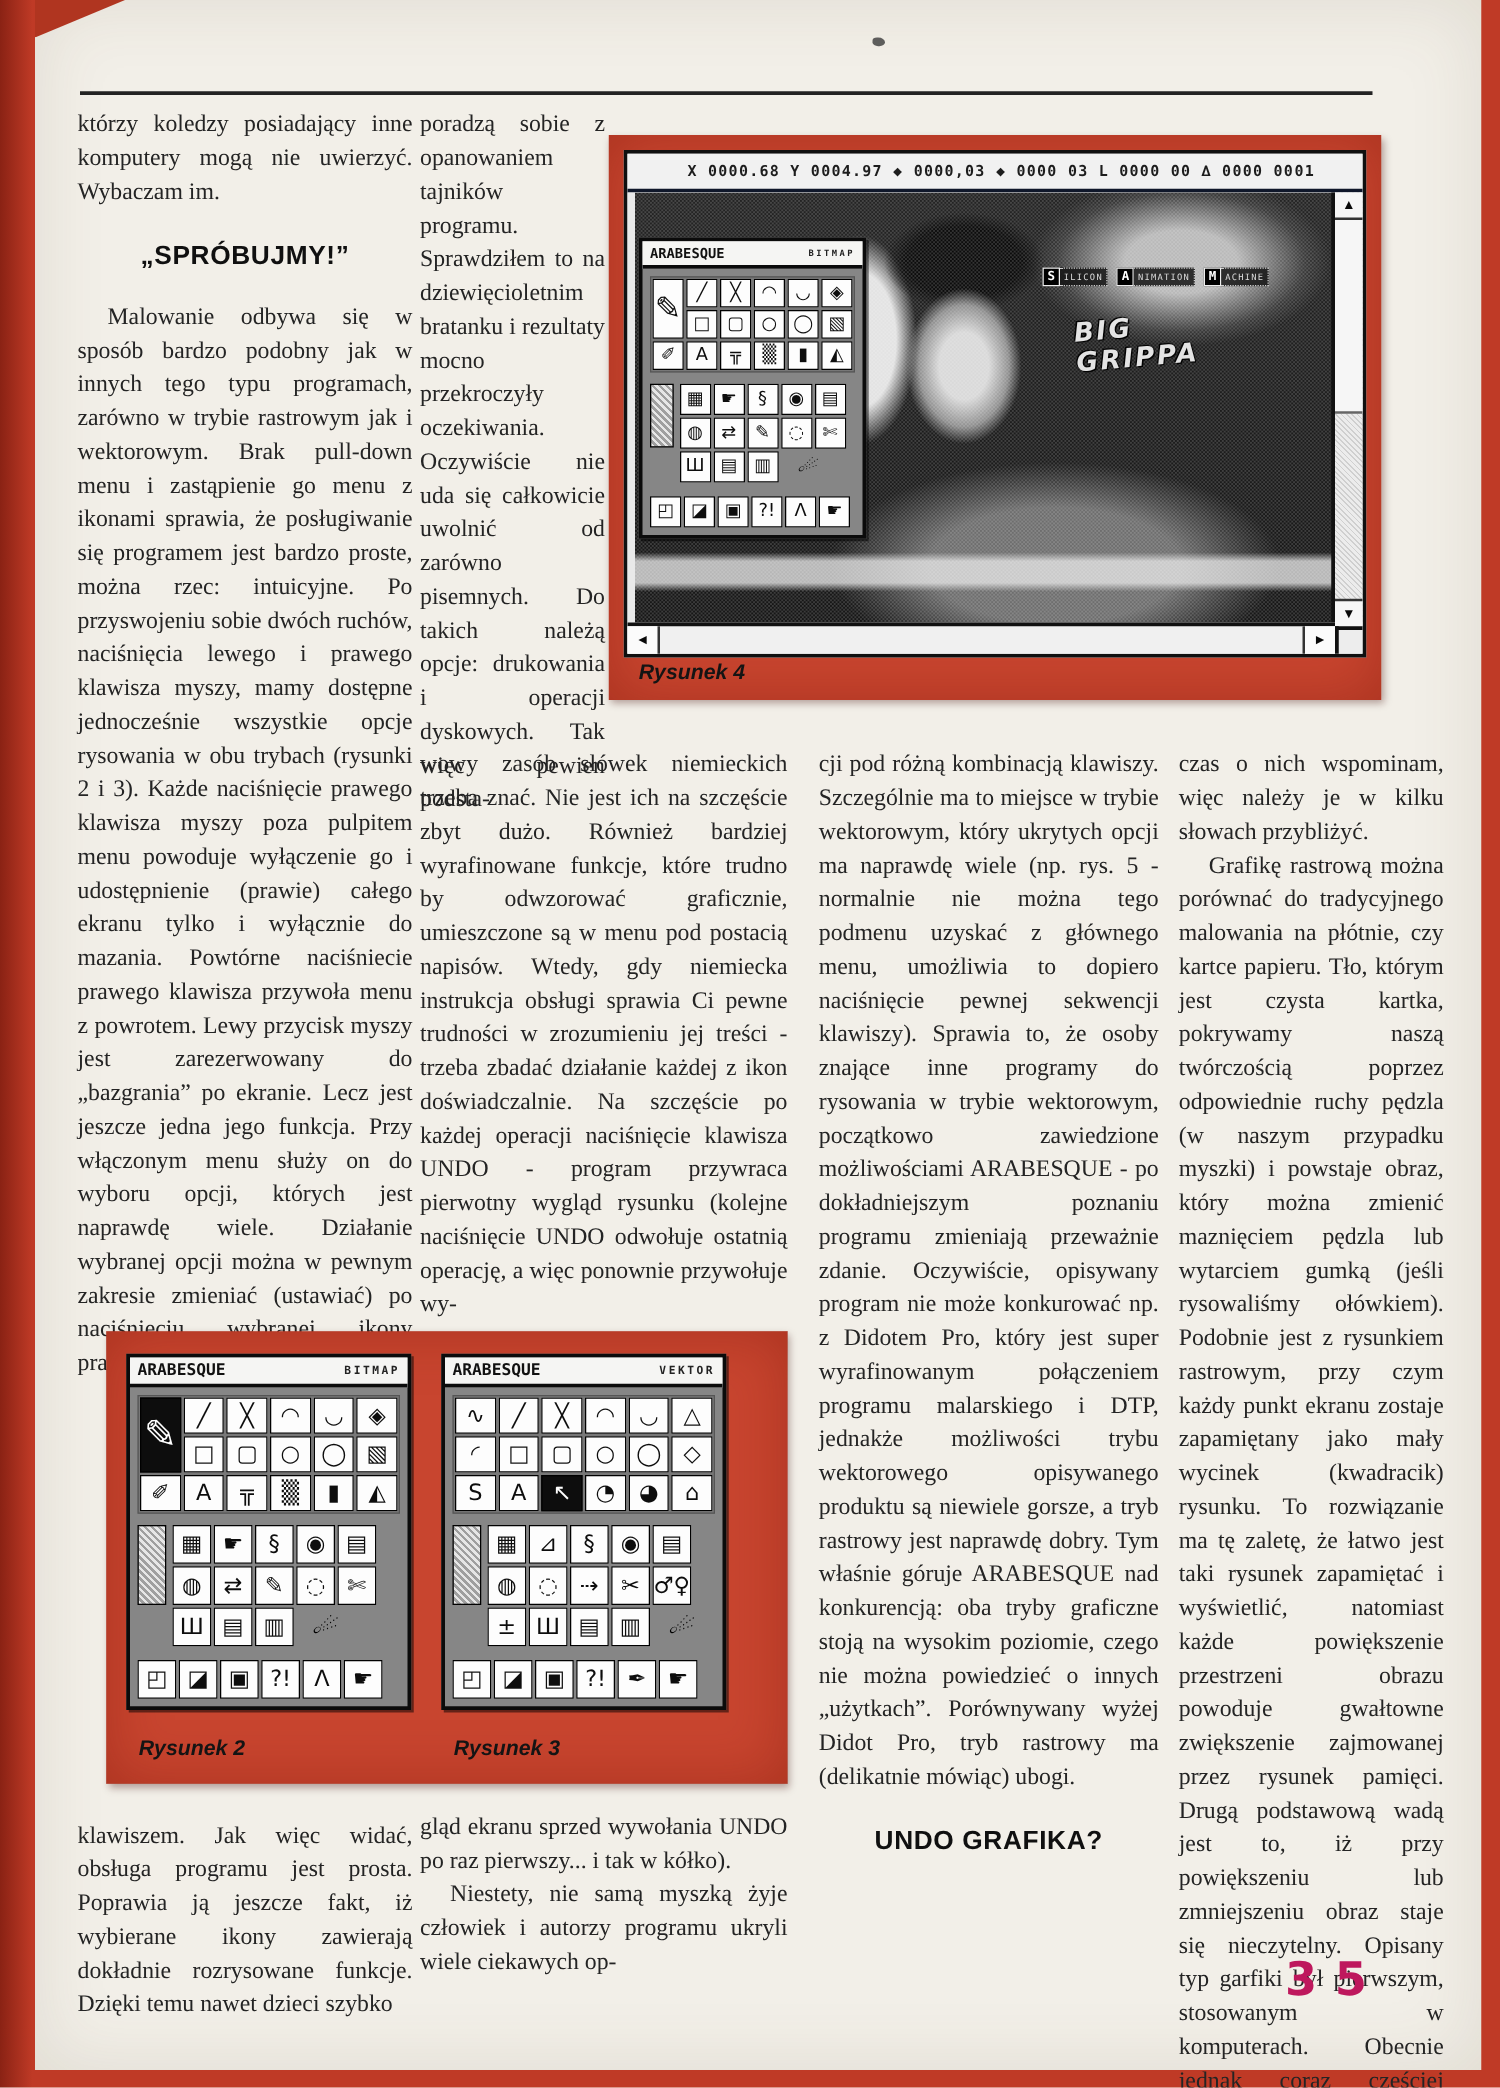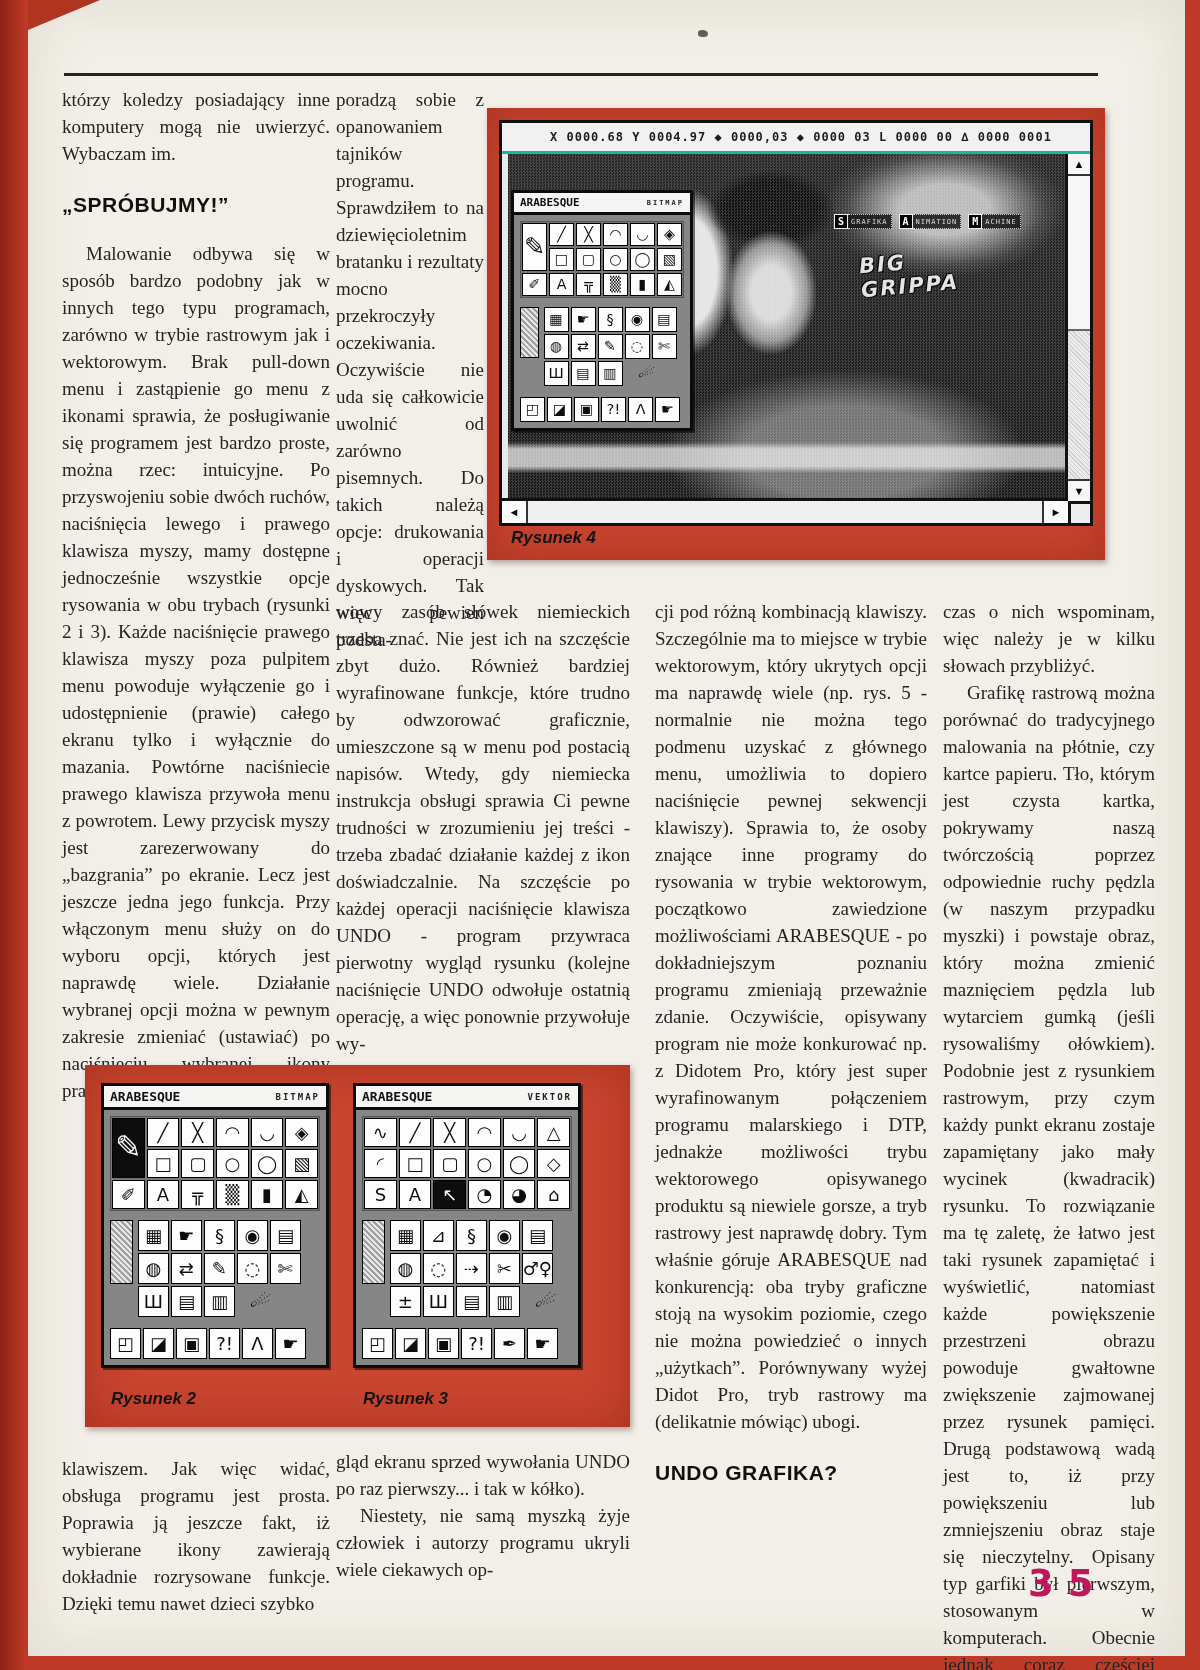--- a/index.html
+++ b/index.html
@@ -16,21 +16,21 @@
   .corner-wedge{position:absolute;left:28px;top:0;width:72px;height:30px;
     background:#b03520;clip-path:polygon(0 0,100% 0,0 100%);}
   .top-rule{position:absolute;left:64px;top:73px;width:1034px;height:3px;background:#232323;}
   .print-mark{position:absolute;left:698px;top:30px;width:10px;height:7px;background:#3a3a3a;border-radius:40% 60% 50% 50%;opacity:.8;}
 
   
   .body-text{font:19px/27px "Liberation Serif",serif;text-align:justify;color:#242424;}
   .body-text p{margin:0;}
   .body-text p.ind{text-indent:24px;}
   .subhead{font-family:"Liberation Sans",sans-serif;font-weight:700;font-size:21px;
-    margin:24px 0 22px;color:#101010;letter-spacing:.5px;}
+    text-align:center;margin:24px 0 22px;color:#101010;letter-spacing:.5px;}
   .col{position:absolute;}
   .col1{left:62px;top:86px;width:268px;}
   .col2n{left:336px;top:86px;width:148px;}
   .col2w{left:336px;top:598px;width:294px;}
   .col3{left:655px;top:598px;width:272px;}
   .col4{left:943px;top:598px;width:212px;}
   .colb1{left:62px;top:1455px;width:268px;}
   .colb2{left:336px;top:1448px;width:294px;}
   .page-number{position:absolute;left:1028px;top:1562px;
     font-family:"DejaVu Sans",sans-serif;font-weight:700;font-size:37px;
@@ -40,21 +40,21 @@
   .red-panel{position:absolute;background:#c8452f;
     box-shadow:inset 0 0 46px rgba(120,20,8,.38), 2px 3px 6px rgba(60,10,5,.35);}
   .panel4{left:487px;top:108px;width:618px;height:452px;}
   .panel23{left:85px;top:1065px;width:545px;height:362px;}
   .fig-label{position:absolute;font:italic 700 17px "Liberation Sans",sans-serif;color:#141414;}
 
   
   .shot{position:absolute;background:#f4f4f4;border:3px solid #101010;}
   .shot4{left:12px;top:12px;width:588px;height:400px;}
   .statusbar{position:absolute;top:0;left:0;right:0;height:28px;background:#f1f1f1;
-    border-bottom:3px solid #14b8a6;display:flex;justify-content:space-between;align-items:center;
+    border-bottom:3px solid #0f172a;display:flex;justify-content:space-between;align-items:center;
     padding:0 38px 0 48px;font:700 12px "DejaVu Sans Mono",monospace;color:#1d1d1d;letter-spacing:1px;}
   .canvas4{position:absolute;top:31px;left:0;right:22px;bottom:22px;background:#e9e9e9;overflow:hidden;}
   .photo{position:absolute;inset:0 0 0 6px;
     background:
       linear-gradient(transparent 83%, rgba(228,228,228,.78) 85%, rgba(228,228,228,.78) 90%, transparent 92%),
       radial-gradient(ellipse 62px 84px at 47% 40%, #d9d9d9 0 32%, #8f8f8f 58%, transparent 74%),
       radial-gradient(ellipse 84px 52px at 47% 16%, #0c0c0c 0 55%, transparent 76%),
       radial-gradient(ellipse 66px 120px at 32% 34%, #e3e3e3 0 45%, transparent 70%),
       radial-gradient(ellipse 150px 84px at 78% 16%, #b9b9b9 0 30%, #3a3a3a 66%, transparent 80%),
       radial-gradient(ellipse 240px 110px at 60% 86%, #6e6e6e 0 42%, transparent 75%),
@@ -146,21 +146,21 @@
   <div class="shot shot4">
     <div class="statusbar">
       <span>X 0000.68 Y 0004.97 ◆ 0000,03 ◆ 0000 03 L 0000 00 ∆ 0000 00</span>
       <span>01</span>
     </div>
     <div class="canvas4">
       <div class="photo">
         <div class="badges">
           <span class="badge">
             <b class="badge-key">S</b>
-            <span class="badge-rest">GRAFIKA</span>
+            <span class="badge-rest">ILICON</span>
           </span>
           <span class="badge">
             <b class="badge-key">A</b>
             <span class="badge-rest">NIMATION</span>
           </span>
           <span class="badge">
             <b class="badge-key">M</b>
             <span class="badge-rest">ACHINE</span>
           </span>
         </div>

